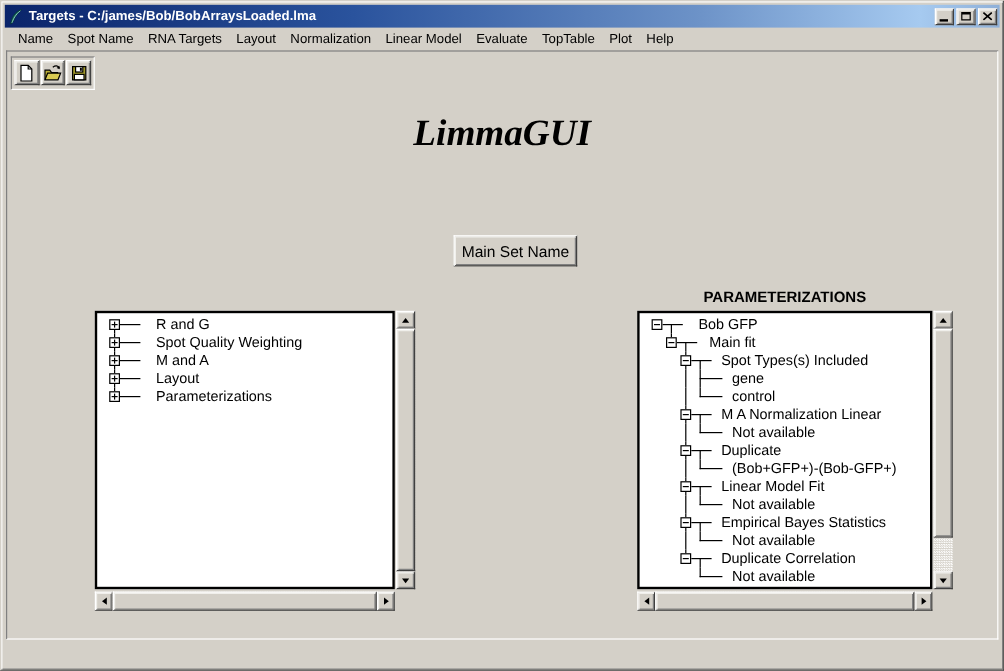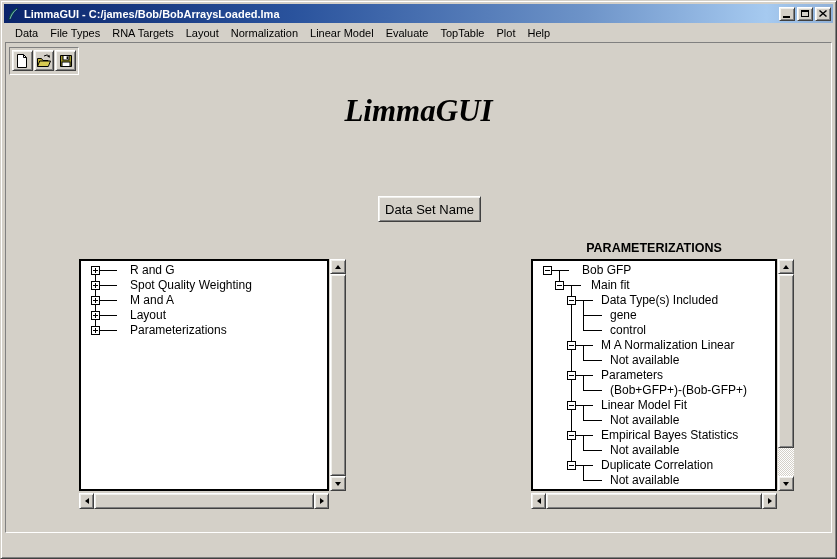--- a/index.html
+++ b/index.html
@@ -81,39 +81,39 @@
 
 <div class="window">
 
   <div class="titlebar">
     <span style="display:flex;">
       <svg width="14" height="14" viewBox="0 0 14 14">
         <path d="M3 13 C3.5 8 6 3 12 1 C8.5 4 6.5 7 5.5 10 C5 11.5 4 12.5 3 13 Z" fill="#1e6e66" stroke="#083c38" stroke-width="0.8"></path>
         <path d="M4 12 C5 9 7 5 11 2" stroke="#9fd8cc" stroke-width="0.7" fill="none"></path>
       </svg>
     </span>
-    <span class="titletext">LimmaGUI - C:/james/Bob/BobArraysLoaded.lma</span>
+    <span class="titletext">Targets - C:/james/Bob/BobArraysLoaded.lma</span>
     <span class="winbtns">
       <span class="wbtn raised">
           <span class="g-min"></span>
         </span>
       <span class="wbtn raised">
           <span class="g-max"></span>
         </span>
       <span class="wbtn raised">
         <svg width="8" height="7">
             <path d="M0.5 0.5 L7.5 6.5 M7.5 0.5 L0.5 6.5" stroke="#000" stroke-width="1.4"></path>
           </svg>
       </span>
     </span>
   </div>
 
   <div class="menubar" id="menubar">
-      <span class="mitem">Data</span>
-      <span class="mitem">File Types</span>
+      <span class="mitem">Name</span>
+      <span class="mitem">Spot Name</span>
       <span class="mitem">RNA Targets</span>
       <span class="mitem">Layout</span>
       <span class="mitem">Normalization</span>
       <span class="mitem">Linear Model</span>
       <span class="mitem">Evaluate</span>
       <span class="mitem">TopTable</span>
       <span class="mitem">Plot</span>
       <span class="mitem">Help</span>
     </div>
 
@@ -139,21 +139,21 @@
           <path d="M2.5 2.5 h11 v11 h-11 z" fill="#a29a2a" stroke="#000"></path>
           <rect x="5" y="2.5" width="6" height="4.5" fill="#ffffff" stroke="#000"></rect>
           <rect x="8.6" y="3.4" width="1.6" height="2.6" fill="#000"></rect>
           <rect x="4" y="9" width="8" height="4.5" fill="#ffffff" stroke="#000"></rect>
         </svg>
       </span>
     </div>
 
     <div class="heading">LimmaGUI</div>
 
-    <div class="dsbtn raised">Data Set Name</div>
+    <div class="dsbtn raised">Main Set Name</div>
 
     <div class="treebox" style="left:73px;top:216px;width:250px;height:232px;">
       <div class="tcontent" id="ltree">
           <div class="trow">
             <div class="vl b" style="left: 12px;"></div>
             <div class="hl" style="left: 17px; width: 17px;"></div>
             <div class="xbox" style="left: 8px;">
               <div class="gm"></div>
               <div class="gp"></div>
             </div>
@@ -240,21 +240,21 @@
             </div>
             <div class="tlabel" style="left: 56px;">Main fit</div>
           </div>
           <div class="trow">
             <div class="vl f" style="left: 36px;"></div>
             <div class="vl b" style="left: 48px;"></div>
             <div class="hl" style="left: 41px; width: 17px;"></div>
             <div class="xbox" style="left: 32px;">
               <div class="gm"></div>
             </div>
-            <div class="tlabel" style="left: 66px;">Data Type(s) Included</div>
+            <div class="tlabel" style="left: 66px;">Spot Types(s) Included</div>
           </div>
           <div class="trow">
             <div class="vl f" style="left: 36px;"></div>
             <div class="vl f" style="left: 48px;"></div>
             <div class="hl" style="left: 48px; width: 19px;"></div>
             <div class="tlabel" style="left: 75px;">gene</div>
           </div>
           <div class="trow">
             <div class="vl f" style="left: 36px;"></div>
             <div class="vl t" style="left: 48px;"></div>
@@ -276,21 +276,21 @@
             <div class="hl" style="left: 48px; width: 19px;"></div>
             <div class="tlabel" style="left: 75px;">Not available</div>
           </div>
           <div class="trow">
             <div class="vl f" style="left: 36px;"></div>
             <div class="vl b" style="left: 48px;"></div>
             <div class="hl" style="left: 41px; width: 17px;"></div>
             <div class="xbox" style="left: 32px;">
               <div class="gm"></div>
             </div>
-            <div class="tlabel" style="left: 66px;">Parameters</div>
+            <div class="tlabel" style="left: 66px;">Duplicate</div>
           </div>
           <div class="trow">
             <div class="vl f" style="left: 36px;"></div>
             <div class="vl t" style="left: 48px;"></div>
             <div class="hl" style="left: 48px; width: 19px;"></div>
             <div class="tlabel" style="left: 75px;">(Bob+GFP+)-(Bob-GFP+)</div>
           </div>
           <div class="trow">
             <div class="vl f" style="left: 36px;"></div>
             <div class="vl b" style="left: 48px;"></div>

